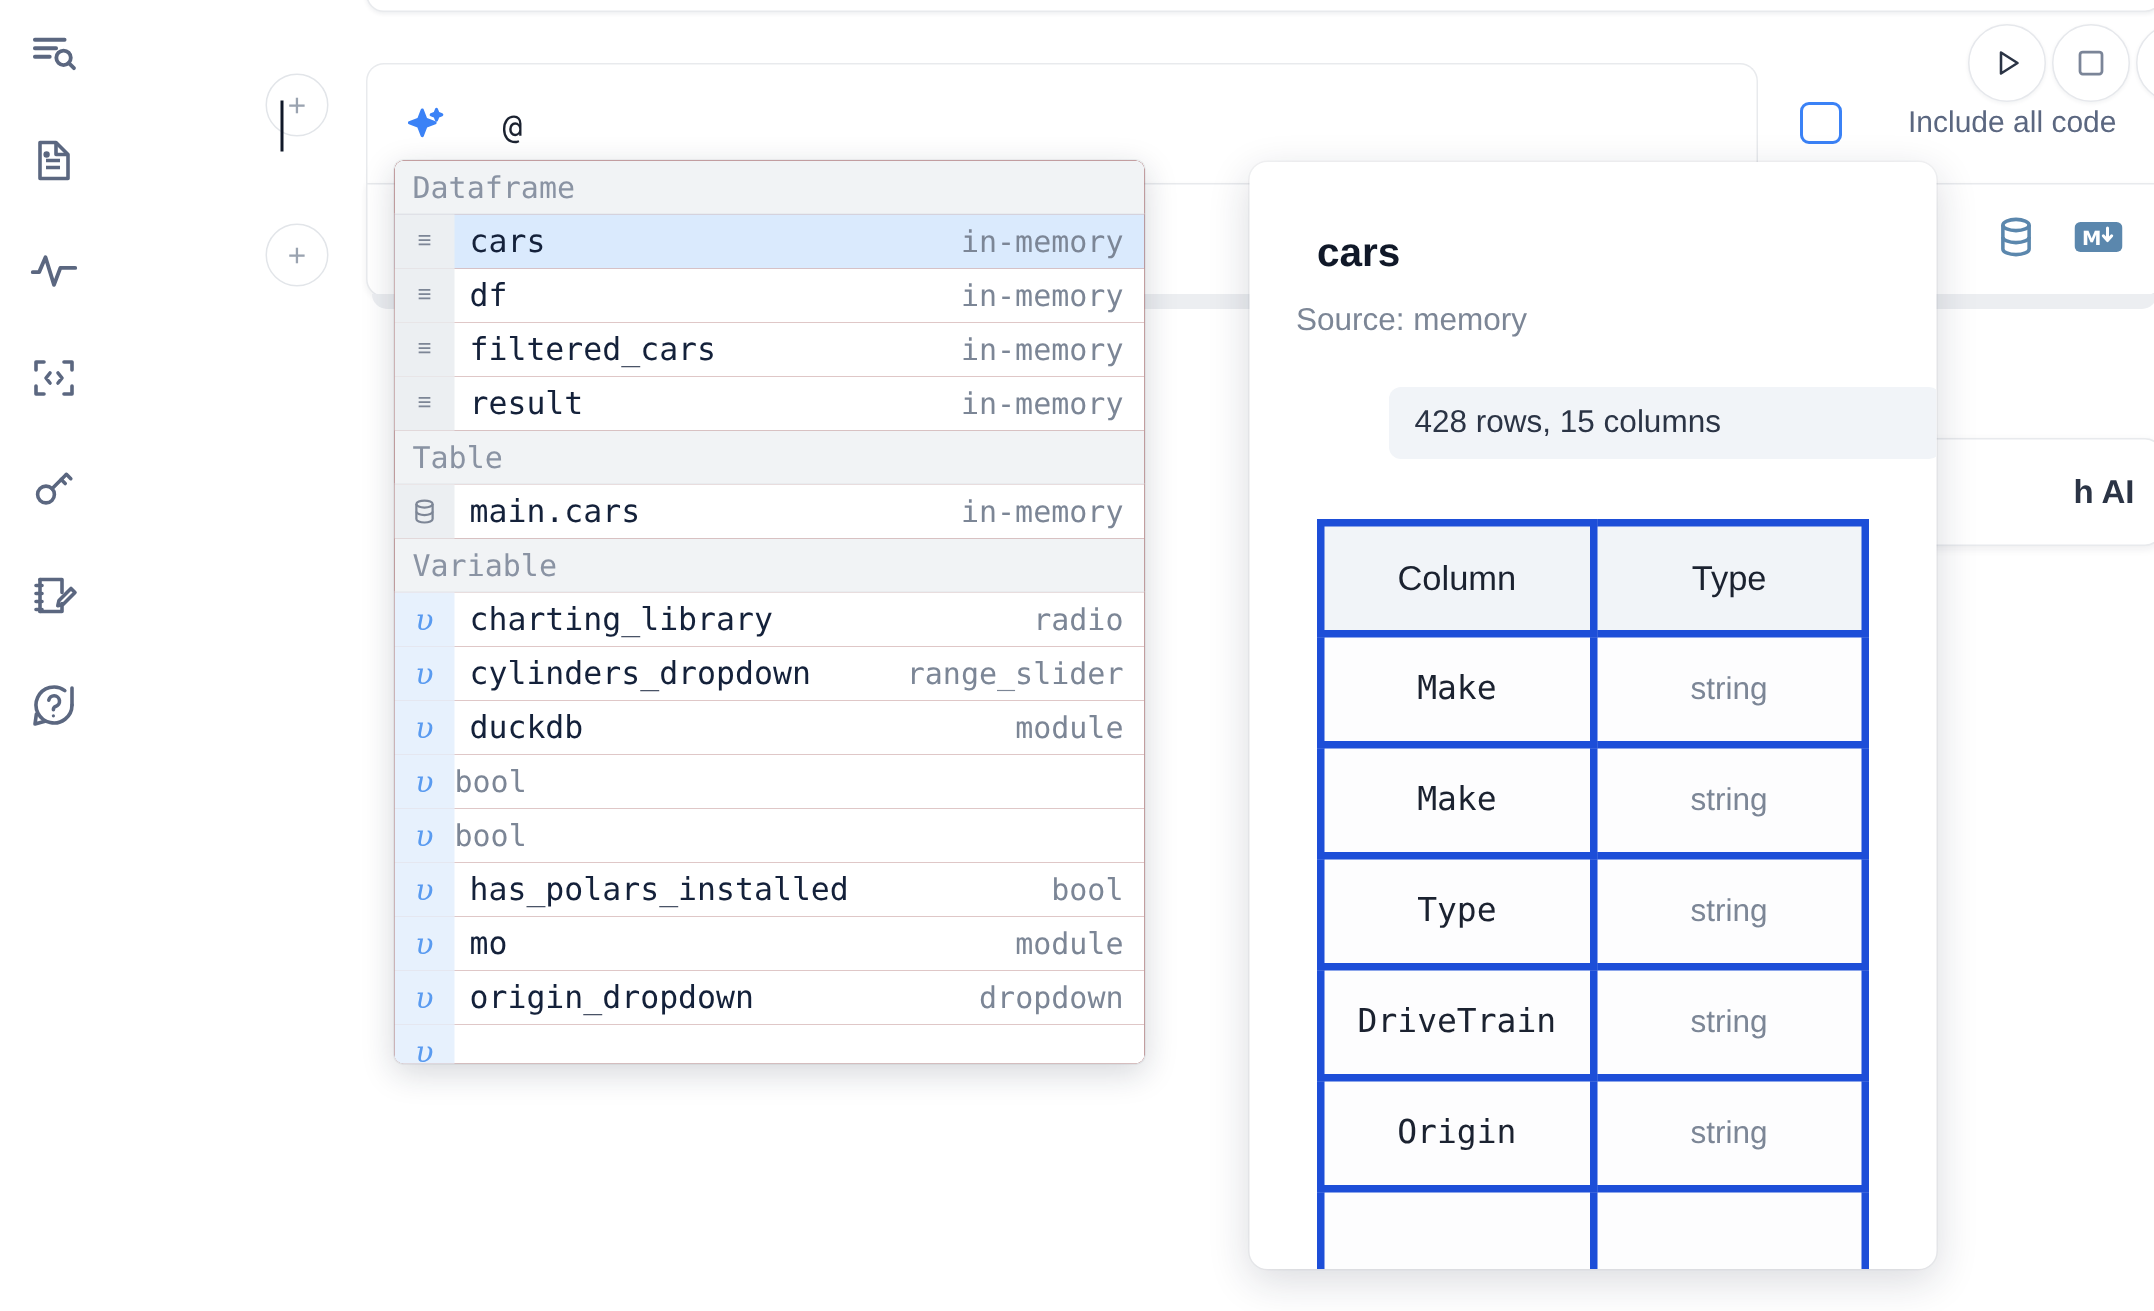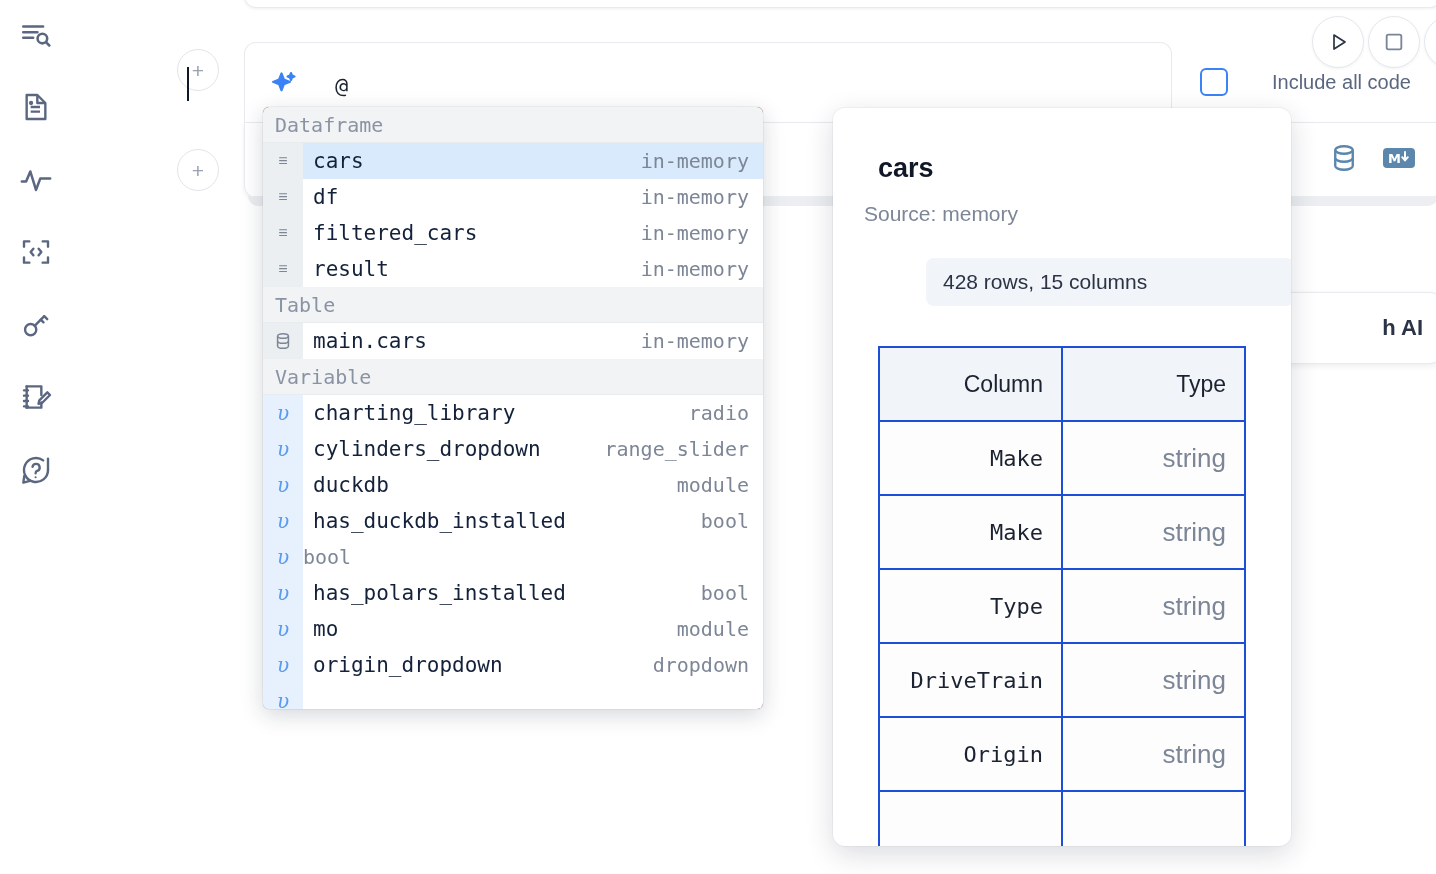--- a/index.html
+++ b/index.html
@@ -177,31 +177,31 @@
     position: absolute; left: 45px; top: 150px; width: 368px; height: 48px;
     background: #f1f4f8; border-radius: 8px;
     display: flex; align-items: center; padding-left: 17px;
     font-size: 21px; color: #2b3445; margin-left: 48px;
   }
   .doc-table {
     position: absolute; left: 45px; top: 238px; width: 368px;
     border-collapse: collapse; table-layout: fixed;
   }
   .doc-table th, .doc-table td {
-    border: 2px solid #1d4ed8; height: 74px; padding: 0 18px; text-align: right;
+    border: 5px solid #1d4ed8; height: 74px; padding: 0 18px; text-align: center;
   }
   .doc-table th {
     background: #f1f4f8; color: #1b2230; font-size: 23px; font-weight: 400;
   }
   .doc-table td.col {
     font-family: "DejaVu Sans Mono", monospace; font-size: 22px; color: #1b2230;
     background: #fdfdfe;
   }
   .doc-table td.typ {
-    font-size: 26px; color: #7c8696; background: #fdfdfe; margin-left: 12px;
+    font-size: 21px; color: #7c8696; background: #fdfdfe; margin-left: 12px;
   }
 </style>
 </head>
 <body>
 
 <div class="root">
 
   <div class="rail">
     <div class="rail-btn" style="top:10px">
       <svg width="34" height="34" viewBox="0 0 24 24" fill="none" stroke="currentColor" stroke-width="1.8" stroke-linecap="round">
@@ -361,21 +361,20 @@
         <span class="ac-name">cylinders_dropdown</span>
         <span class="ac-type">range_slider</span>
       </div>
       <div class="ac-row">
         <span class="ac-gutter var">υ</span>
         <span class="ac-name">duckdb</span>
         <span class="ac-type">module</span>
       </div>
       <div class="ac-row">
         <span class="ac-gutter var">υ</span>
-        <span class="ac-name">has_duckdb_installed</span>
         <span class="ac-type">bool</span>
       </div>
       <div class="ac-row">
         <span class="ac-gutter var">υ</span>
         <span class="ac-type">bool</span>
       </div>
       <div class="ac-row">
         <span class="ac-gutter var">υ</span>
         <span class="ac-name">has_polars_installed</span>
         <span class="ac-type">bool</span>

